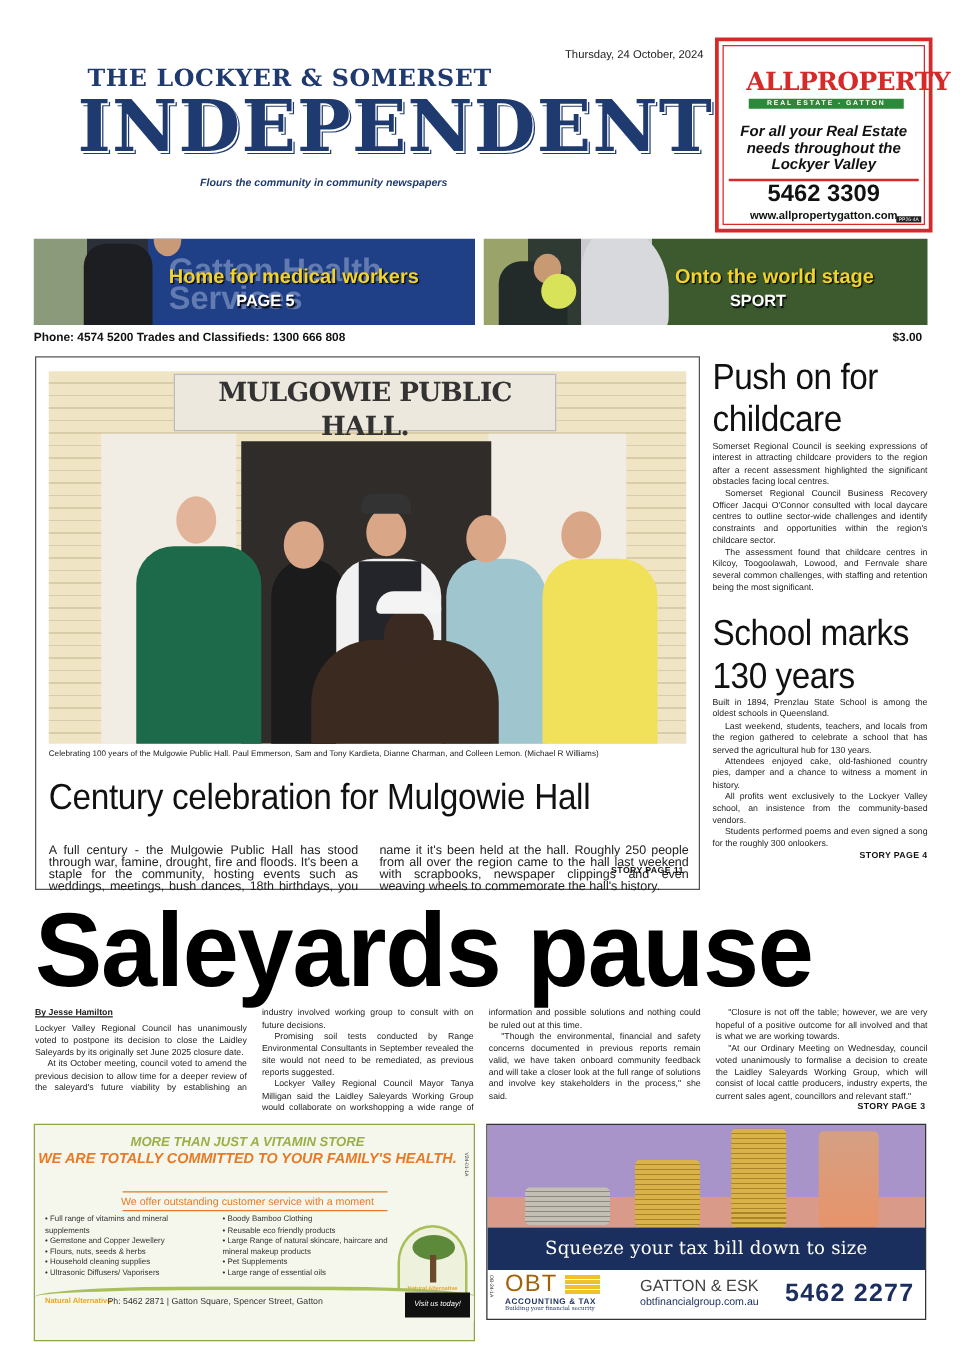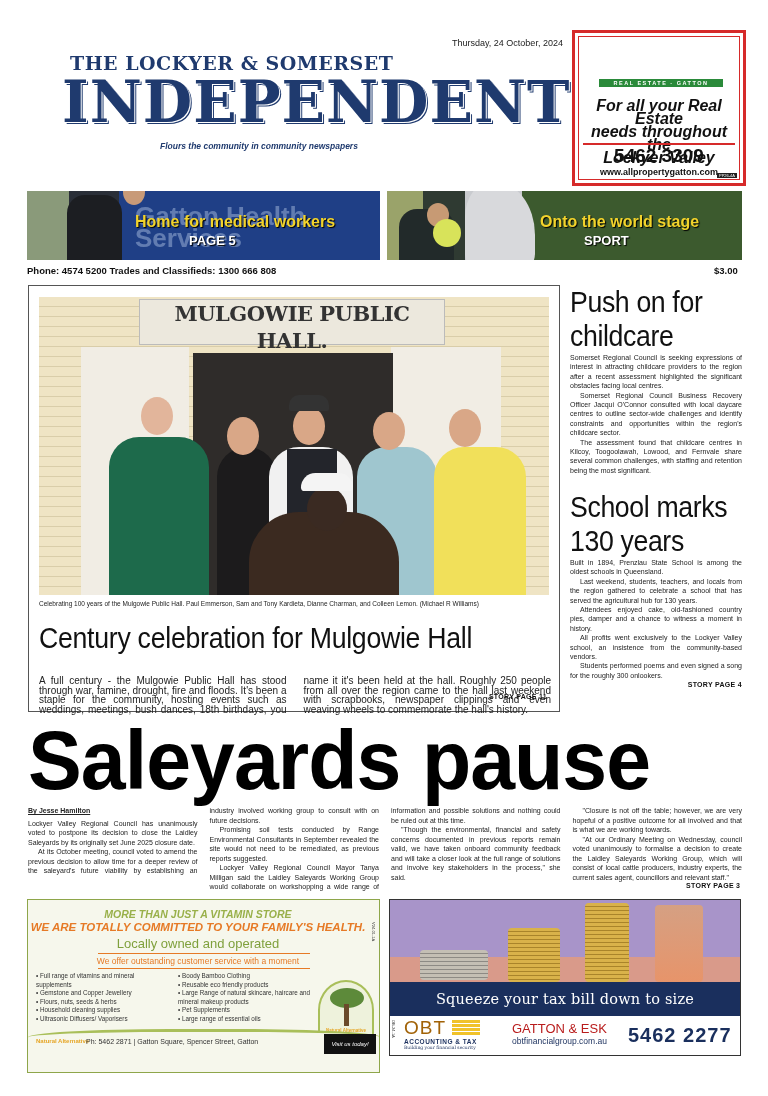--- a/index.html
+++ b/index.html
@@ -12,21 +12,21 @@
   .mast-sub { left: 70px; top: 52px; font-family: "DejaVu Serif", serif; font-weight: bold; font-size: 19px; color: #1f3a6e; letter-spacing: 0.5px; }
   .mast-main { left: 62px; top: 72px; font-family: "DejaVu Serif", serif; font-weight: bold; font-size: 57px; color: #1f3a6e; letter-spacing: 1px; line-height: 60px; transform: scaleY(1.0); text-shadow: 1px 1px 0 #fff, 2px 2px 0 #1f3a6e; }
   .tagline { left: 160px; top: 141px; font-size: 8.5px; font-weight: bold; font-style: italic; color: #1f3a6e; }
 
   
   .ap-ad { left: 572px; top: 30px; width: 174px; height: 156px; border: 3px solid #d62a2a; background: #fff; padding: 3px; }
   .ap-inner { width: 100%; height: 100%; border: 1.5px solid #d62a2a; position: relative; }
   .ap-logo { position: absolute; left: 16px; top: 14px; width: 134px; height: 40px; }
   .ap-logo .word { position: absolute; left: 2px; top: 2px; font-family: "DejaVu Serif", serif; font-weight: bold; font-size: 20px; color: #d62a2a; letter-spacing: -0.5px; white-space: nowrap; }
   .ap-logo .band { position: absolute; left: 4px; top: 28px; width: 124px; height: 8px; background: #2a8a3a; color: #fff; font-size: 5.5px; font-weight: bold; text-align: center; letter-spacing: 1.5px; line-height: 8px; }
-  .ap-text { position: absolute; left: 0; top: 62px; width: 100%; text-align: center; font-size: 16px; font-weight: bold; font-style: italic; line-height: 13px; color: #111; }
+  .ap-text { position: absolute; left: 0; top: 62px; width: 100%; text-align: center; font-size: 12px; font-weight: bold; font-style: italic; line-height: 13px; color: #111; }
   .ap-rule { position: absolute; left: 4px; right: 4px; top: 106px; height: 2px; background: #d62a2a; }
   .ap-phone { position: absolute; left: 0; top: 108px; width: 100%; text-align: center; font-size: 19px; font-weight: bold; color: #111; }
   .ap-url { position: absolute; left: 0; top: 130px; width: 100%; text-align: center; font-size: 9px; font-weight: bold; color: #111; }
   .ap-code { position: absolute; right: 2px; bottom: 1px; font-size: 4px; color: #fff; background: #222; padding: 0 2px; }
 
   
   .teaser { top: 191px; height: 69px; overflow: hidden; }
   .teaser-1 { left: 27px; width: 353px; background: linear-gradient(90deg, #8a9a7a 0 12%, #2a2f38 12% 26%, #1f3f86 26% 100%); }
   .teaser-2 { left: 387px; width: 355px; background: linear-gradient(90deg, #9aa36a 0 10%, #2f3a32 10% 22%, #c9cbcf 22% 38%, #3c5a2e 38% 100%); }
   .teaser .figure { position: absolute; border-radius: 18px 18px 0 0; }
@@ -127,36 +127,37 @@
   .c1 { left: 30px; top: 50px; width: 68px; height: 30px; background: repeating-linear-gradient(180deg, #c4bfb4 0 3px, #8d8a84 3px 4px); }
   .c2 { left: 118px; top: 28px; width: 52px; height: 54px; }
   .c3 { left: 195px; top: 3px; width: 44px; height: 79px; }
   .c4 { left: 265px; top: 5px; width: 48px; height: 77px; background: linear-gradient(180deg, #d5a083, #e7946a); }
   .obt-band { position: absolute; left: 0; top: 82px; width: 100%; height: 34px; background: #1a2f5d; color: #fff; text-align: center; font-family: "DejaVu Serif", serif; font-size: 14.5px; line-height: 34px; letter-spacing: 0.2px; }
   .obt-logo { position: absolute; left: 14px; top: 118px; }
   .obt-logo .o { font-size: 19px; font-weight: normal; color: #a16207; letter-spacing: 1px; line-height: 20px; }
   .obt-logo .bars { position: absolute; left: 48px; top: 2px; width: 28px; height: 16px; background: repeating-linear-gradient(180deg, #f0c22a 0 3px, #fff 3px 4px); }
   .obt-logo .a { font-size: 6.5px; font-weight: bold; color: #1a2f5d; letter-spacing: 0.5px; }
   .obt-logo .b { font-size: 4.5px; color: #1a2f5d; font-family: "DejaVu Serif", serif; }
-  .obt-gatton { position: absolute; left: 122px; top: 121px; font-size: 13px; color: #b91c1c; }
+  .obt-gatton { position: absolute; left: 122px; top: 121px; font-size: 13px; color: #404040; }
   .obt-url { position: absolute; left: 122px; top: 136px; font-size: 8.5px; color: #1a2f5d; }
   .obt-phone { position: absolute; left: 238px; top: 124px; font-size: 20px; font-weight: bold; color: #1a2f5d; letter-spacing: 1px; }
   .obt-code { position: absolute; left: 1px; top: 120px; font-size: 4px; writing-mode: vertical-rl; color: #333; }
 </style>
 </head>
 <body>
 
 <div class="abs date">Thursday, 24 October, 2024</div>
 <div class="abs mast-sub">THE LOCKYER &amp; SOMERSET</div>
 <div class="abs mast-main">INDEPENDENT</div>
 <div class="abs tagline">Flours the community in community newspapers</div>
 
 <div class="abs ap-ad">
   <div class="ap-inner">
     <div class="ap-logo">
+      <div class="word">ALLPROPERTY</div>
       <div class="band">REAL ESTATE - GATTON</div>
     </div>
     <div class="ap-text">
       <div>For all your Real Estate</div>
       <div>needs throughout the</div>
       <div>Lockyer Valley</div>
     </div>
     <div class="ap-rule"></div>
     <div class="ap-phone">5462 3309</div>
     <div class="ap-url">www.allpropertygatton.com</div>
@@ -241,21 +242,20 @@
   <p>Lockyer Valley Regional Council Mayor Tanya Milligan said the Laidley Saleyards Working Group would collaborate on workshopping a wide range of information and possible solutions and nothing could be ruled out at this time.</p>
   <p>"Though the environmental, financial and safety concerns documented in previous reports remain valid, we have taken onboard community feedback and will take a closer look at the full range of solutions and involve key stakeholders in the process," she said.</p>
   <p>"Closure is not off the table; however, we are very hopeful of a positive outcome for all involved and that is what we are working towards.</p>
   <p>"At our Ordinary Meeting on Wednesday, council voted unanimously to formalise a decision to create the Laidley Saleyards Working Group, which will consist of local cattle producers, industry experts, the current sales agent, councillors and relevant staff."</p>
 </div>
 <div class="abs story-ref lead-ref">STORY PAGE 3</div>
 
 <div class="abs vit-ad">
   <div class="vit-l1">MORE THAN JUST A VITAMIN STORE</div>
   <div class="vit-l2">WE ARE TOTALLY COMMITTED TO YOUR FAMILY'S HEALTH.</div>
-  <div class="vit-l3">Locally owned and operated</div>
   <div class="vit-rule" style="top:53px"></div>
   <div class="vit-l4">We offer outstanding customer service with a moment</div>
   <div class="vit-rule" style="top:68px"></div>
   <ul class="vit-list vit-list-1">
     <li>Full range of vitamins and mineral supplements</li>
     <li>Gemstone and Copper Jewellery</li>
     <li>Flours, nuts, seeds &amp; herbs</li>
     <li>Household cleaning supplies</li>
     <li>Ultrasonic Diffusers/ Vaporisers</li>
   </ul>

